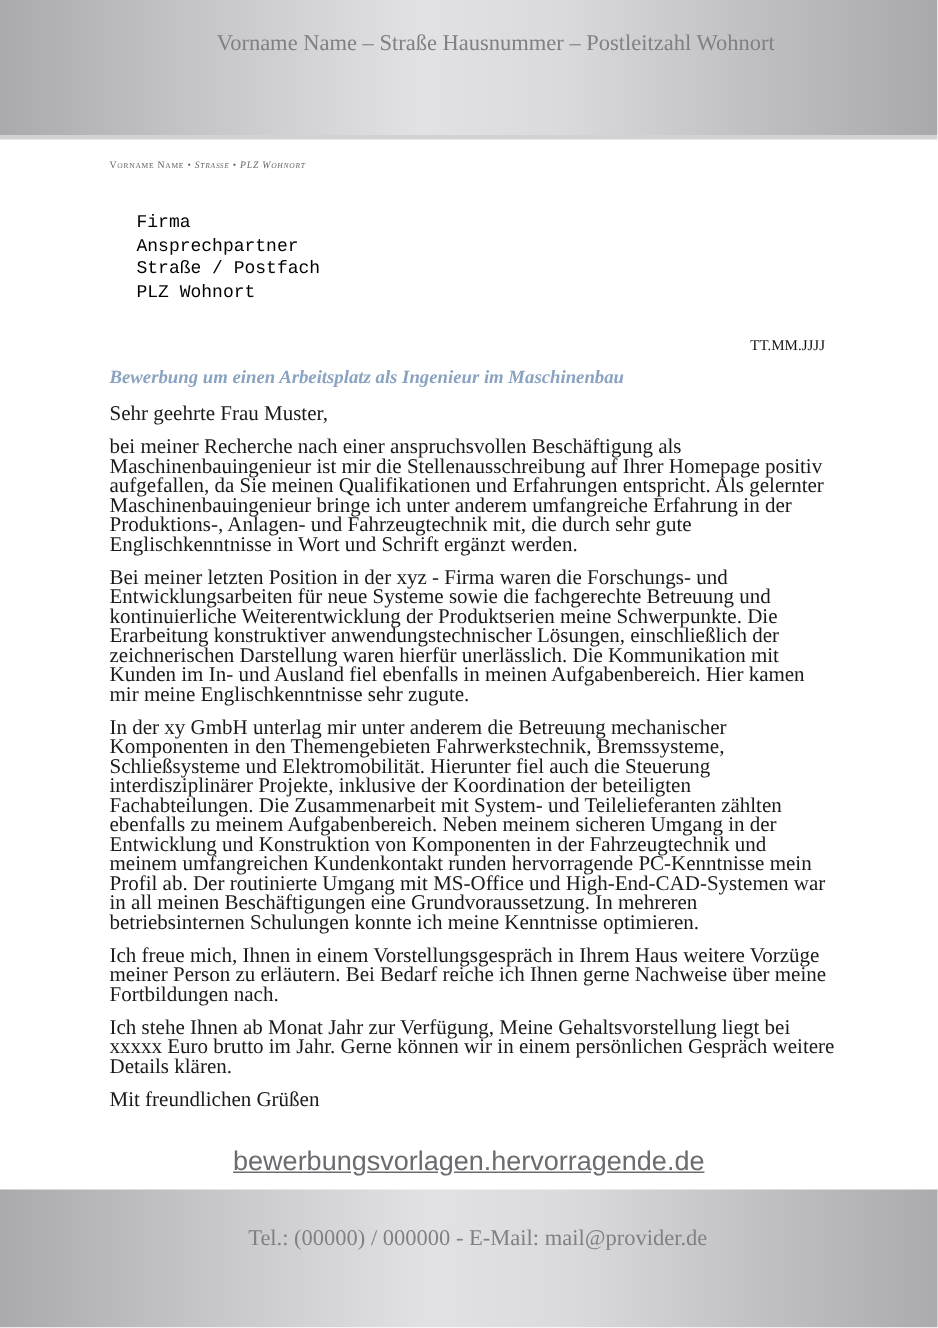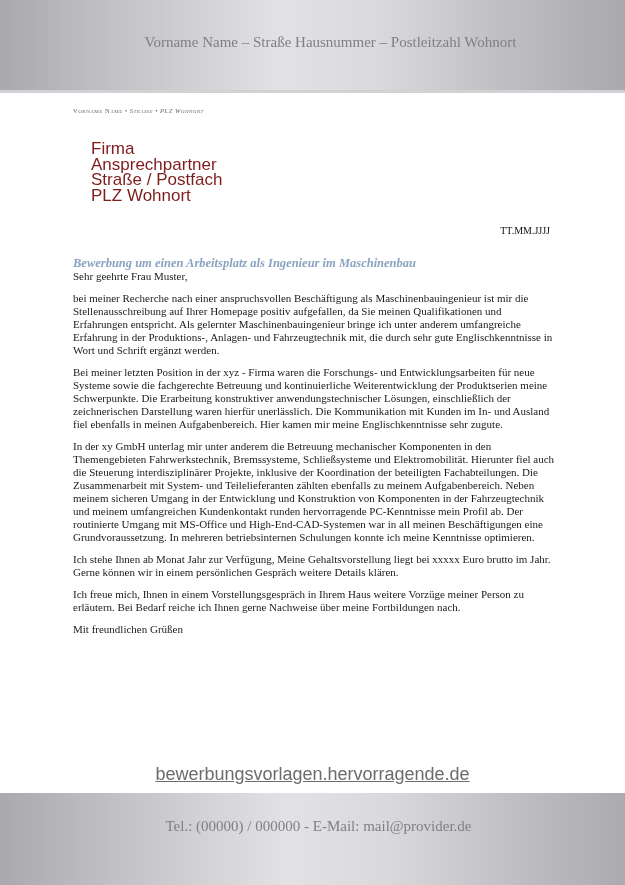--- a/index.html
+++ b/index.html
@@ -4,31 +4,31 @@
 <style>
   html, body { margin:0; padding:0; }
   body { width:625px; height:885px; background:#ffffff; position:relative; overflow:hidden;
          font-family:"DejaVu Serif","Liberation Serif",serif; color:#1a1a1a; }
   .band { position:absolute; left:0; width:625px;
           background:linear-gradient(90deg,#a9a9ae 0%,#c4c4c8 20%,#e2e2e4 45%,#dadadd 60%,#c0c0c4 80%,#a8a8ad 100%); }
   .header-band { top:0; height:90px; border-bottom:3px solid #d2d2d5; }
   .footer-band { top:793px; height:92px;padding-left:12px; }
   .band-text { position:absolute; left:0; right:0; text-align:center; color:#7f7f84;
                font-family:"Liberation Serif","DejaVu Serif",serif; font-size:15px; }
-  .header-band .band-text { top:34px;padding-left:36px; }
+  .header-band .band-text { top:21px;padding-left:36px; }
   .footer-band .band-text { top:25px; }
   .sender-line { position:absolute; left:73px; top:107px; font-size:6.5px; color:#666; letter-spacing:0.5px;
                  font-variant:small-caps; font-family:"Liberation Serif",serif; }
   .sender-line i { font-style:italic; }
-  .recipient { position:absolute; left:91px; top:141px; font-size:17px; line-height:15.5px;
-               font-family:Liberation Sans, sans-serif; color:#7f1d1d; }
+  .recipient { position:absolute; left:91px; top:141px; font-size:12px; line-height:15.5px;
+               font-family:Liberation Mono, monospace; color:#000000; }
   .date { position:absolute; right:75px; top:225px; font-size:10px; font-family:"Liberation Serif",serif; color:#111; }
   .subject { position:absolute; left:73px; top:244px; font-size:12.5px; font-style:italic; font-weight:bold;
-             color:#8aa3c0; font-family:"Liberation Serif","DejaVu Serif",serif;margin-top:12px; }
-  .body { position:absolute; left:73px; top:270px; width:485px; font-size:11px; line-height:13px;
+             color:#8aa3c0; font-family:"Liberation Serif","DejaVu Serif",serif; }
+  .body { position:absolute; left:73px; top:270px; width:485px; font-size:14px; line-height:13px;
           font-family:"Liberation Serif","DejaVu Serif",serif; color:#1a1a1a; }
   .body p { margin:0 0 9px 0; }
   .watermark { position:absolute; left:0; right:0; top:764px; text-align:center; font-size:18px;
                font-family:"Liberation Sans","DejaVu Sans",sans-serif; color:#6b6b70; text-decoration:underline; }
 </style>
 </head>
 <body>
 
 <div class="band header-band">
   <div class="band-text">Vorname Name – Straße Hausnummer – Postleitzahl Wohnort</div>
@@ -47,22 +47,22 @@
 
 <div class="date">TT.MM.JJJJ</div>
 
 <div class="subject">Bewerbung um einen Arbeitsplatz als Ingenieur im Maschinenbau</div>
 
 <div class="body">
   <p>Sehr geehrte Frau Muster,</p>
   <p>bei meiner Recherche nach einer anspruchsvollen Beschäftigung als Maschinenbauingenieur ist mir die Stellenausschreibung auf Ihrer Homepage positiv aufgefallen, da Sie meinen Qualifikationen und Erfahrungen entspricht. Als gelernter Maschinenbauingenieur bringe ich unter anderem umfangreiche Erfahrung in der Produktions-, Anlagen- und Fahrzeugtechnik mit, die durch sehr gute Englischkenntnisse in Wort und Schrift ergänzt werden.</p>
   <p>Bei meiner letzten Position in der xyz - Firma waren die Forschungs- und Entwicklungsarbeiten für neue Systeme sowie die fachgerechte Betreuung und kontinuierliche Weiterentwicklung der Produktserien meine Schwerpunkte. Die Erarbeitung konstruktiver anwendungstechnischer Lösungen, einschließlich der zeichnerischen Darstellung waren hierfür unerlässlich. Die Kommunikation mit Kunden im In- und Ausland fiel ebenfalls in meinen Aufgabenbereich. Hier kamen mir meine Englischkenntnisse sehr zugute.</p>
   <p>In der xy GmbH unterlag mir unter anderem die Betreuung mechanischer Komponenten in den Themengebieten Fahrwerkstechnik, Bremssysteme, Schließsysteme und Elektromobilität. Hierunter fiel auch die Steuerung interdisziplinärer Projekte, inklusive der Koordination der beteiligten Fachabteilungen. Die Zusammenarbeit mit System- und Teilelieferanten zählten ebenfalls zu meinem Aufgabenbereich. Neben meinem sicheren Umgang in der Entwicklung und Konstruktion von Komponenten in der Fahrzeugtechnik und meinem umfangreichen Kundenkontakt runden hervorragende PC-Kenntnisse mein Profil ab. Der routinierte Umgang mit MS-Office und High-End-CAD-Systemen war in all meinen Beschäftigungen eine Grundvoraussetzung. In mehreren betriebsinternen Schulungen konnte ich meine Kenntnisse optimieren.</p>
+  <p>Ich freue mich, Ihnen in einem Vorstellungsgespräch in Ihrem Haus weitere Vorzüge meiner Person zu erläutern. Bei Bedarf reiche ich Ihnen gerne Nachweise über meine Fortbildungen nach.</p>
   <p>Ich stehe Ihnen ab Monat Jahr zur Verfügung, Meine Gehaltsvorstellung liegt bei xxxxx Euro brutto im Jahr. Gerne können wir in einem persönlichen Gespräch weitere Details klären.</p>
-  <p>Ich freue mich, Ihnen in einem Vorstellungsgespräch in Ihrem Haus weitere Vorzüge meiner Person zu erläutern. Bei Bedarf reiche ich Ihnen gerne Nachweise über meine Fortbildungen nach.</p>
   <p>Mit freundlichen Grüßen</p>
 </div>
 
 <div class="watermark">bewerbungsvorlagen.hervorragende.de</div>
 
 <div class="band footer-band">
   <div class="band-text">Tel.: (00000) / 000000 - E-Mail: mail@provider.de</div>
 </div>
 
 </body></html>

